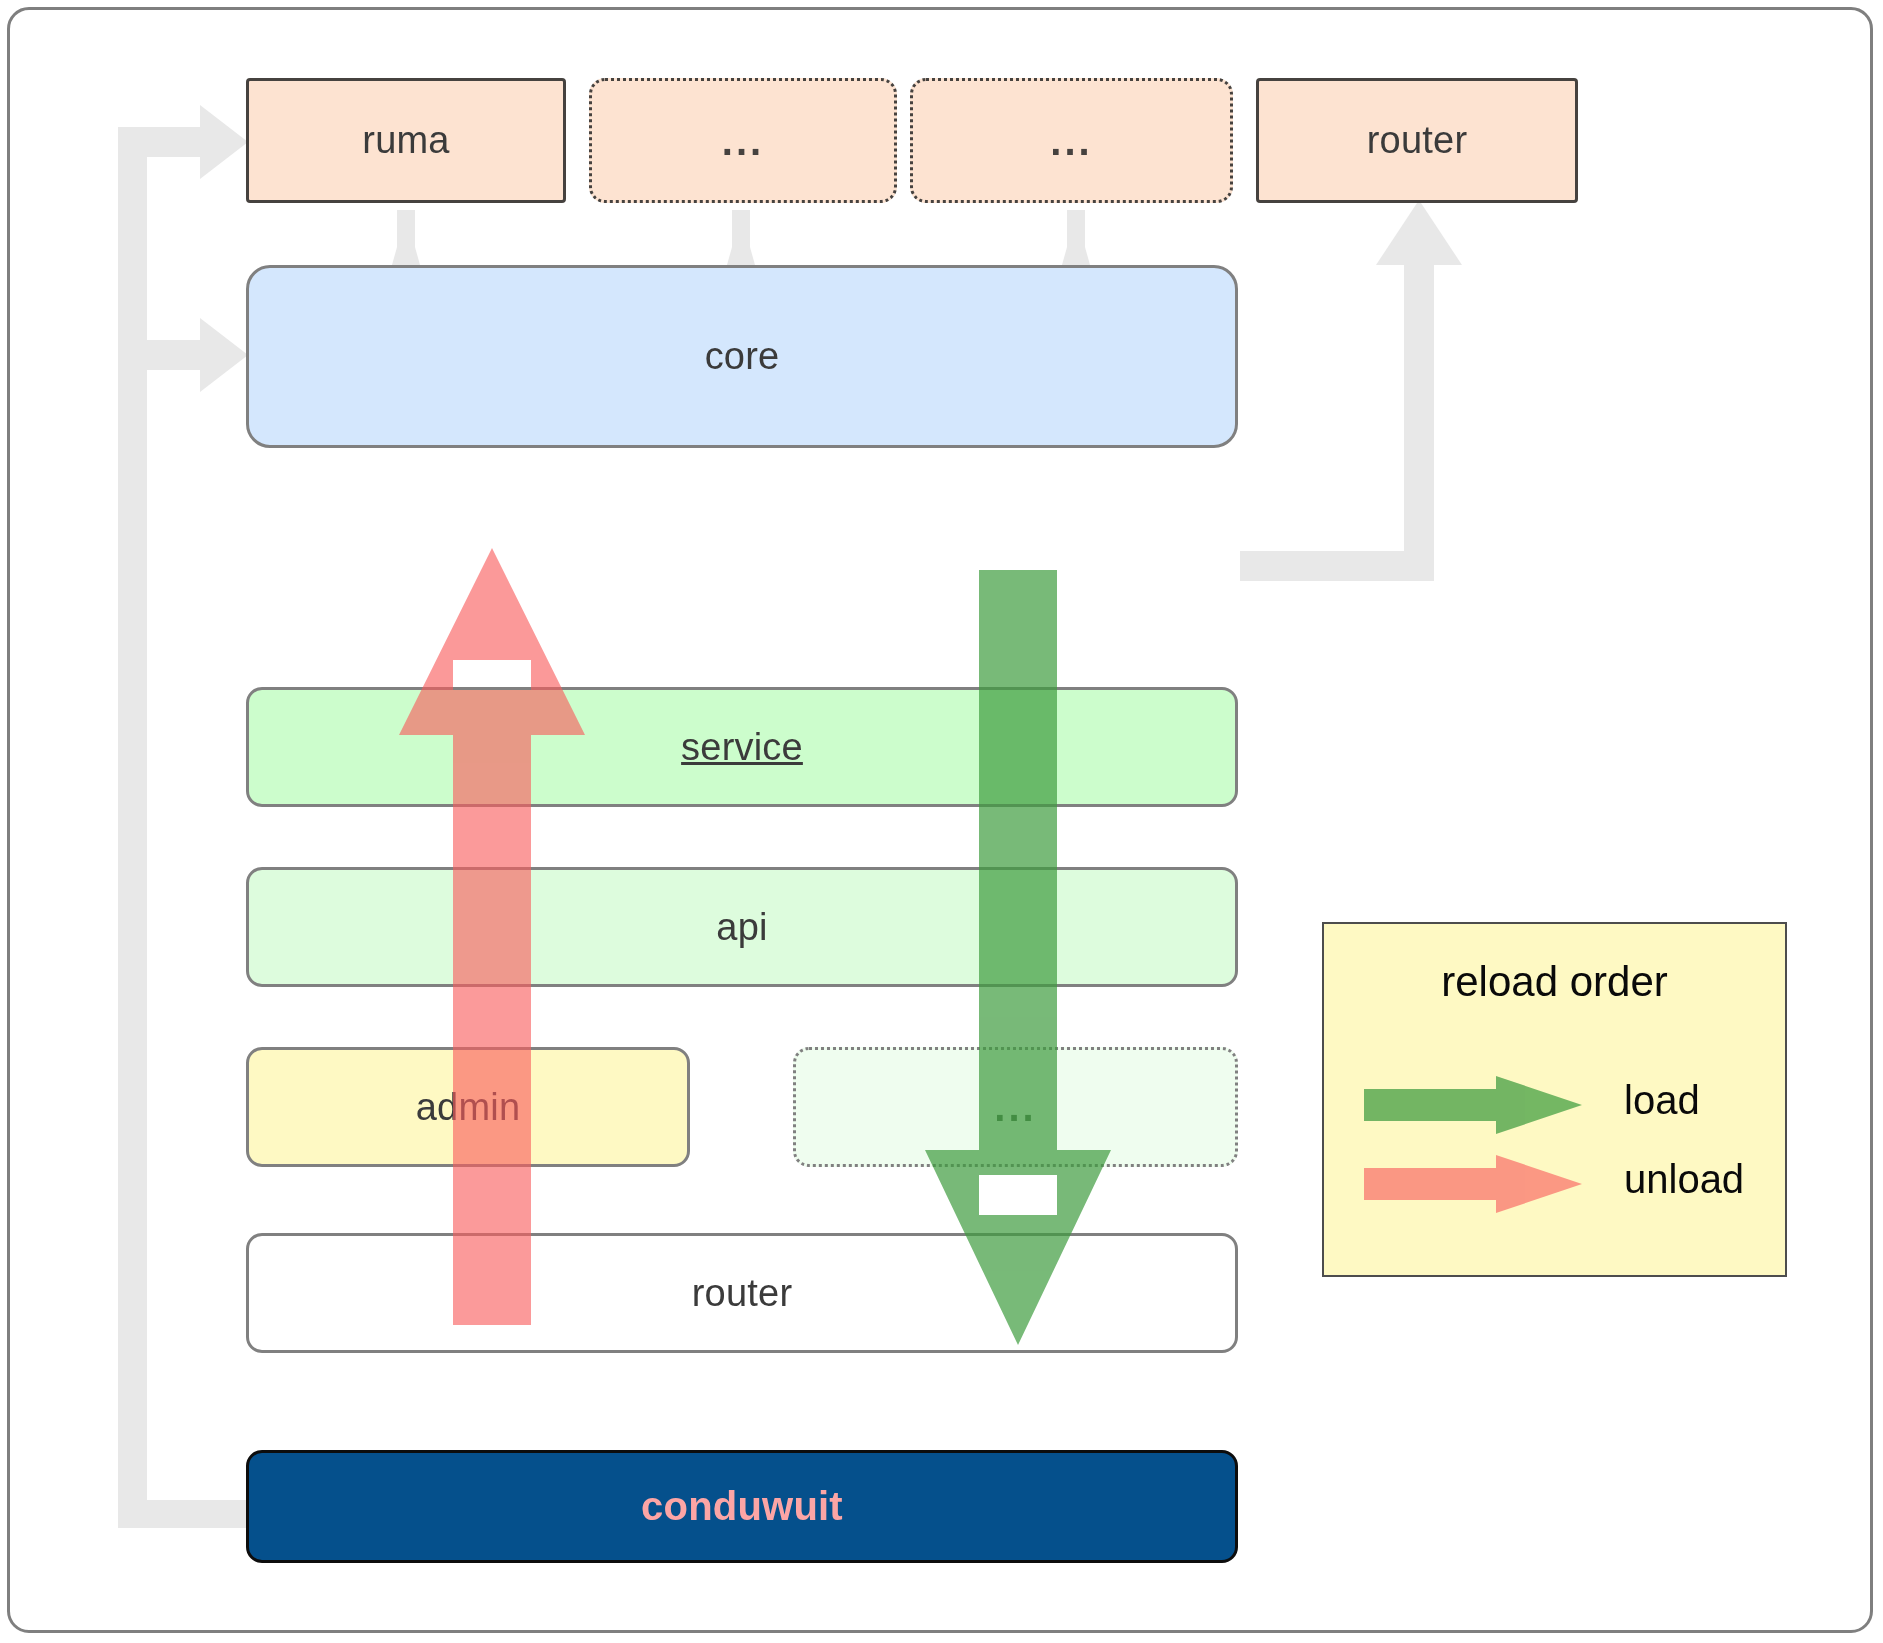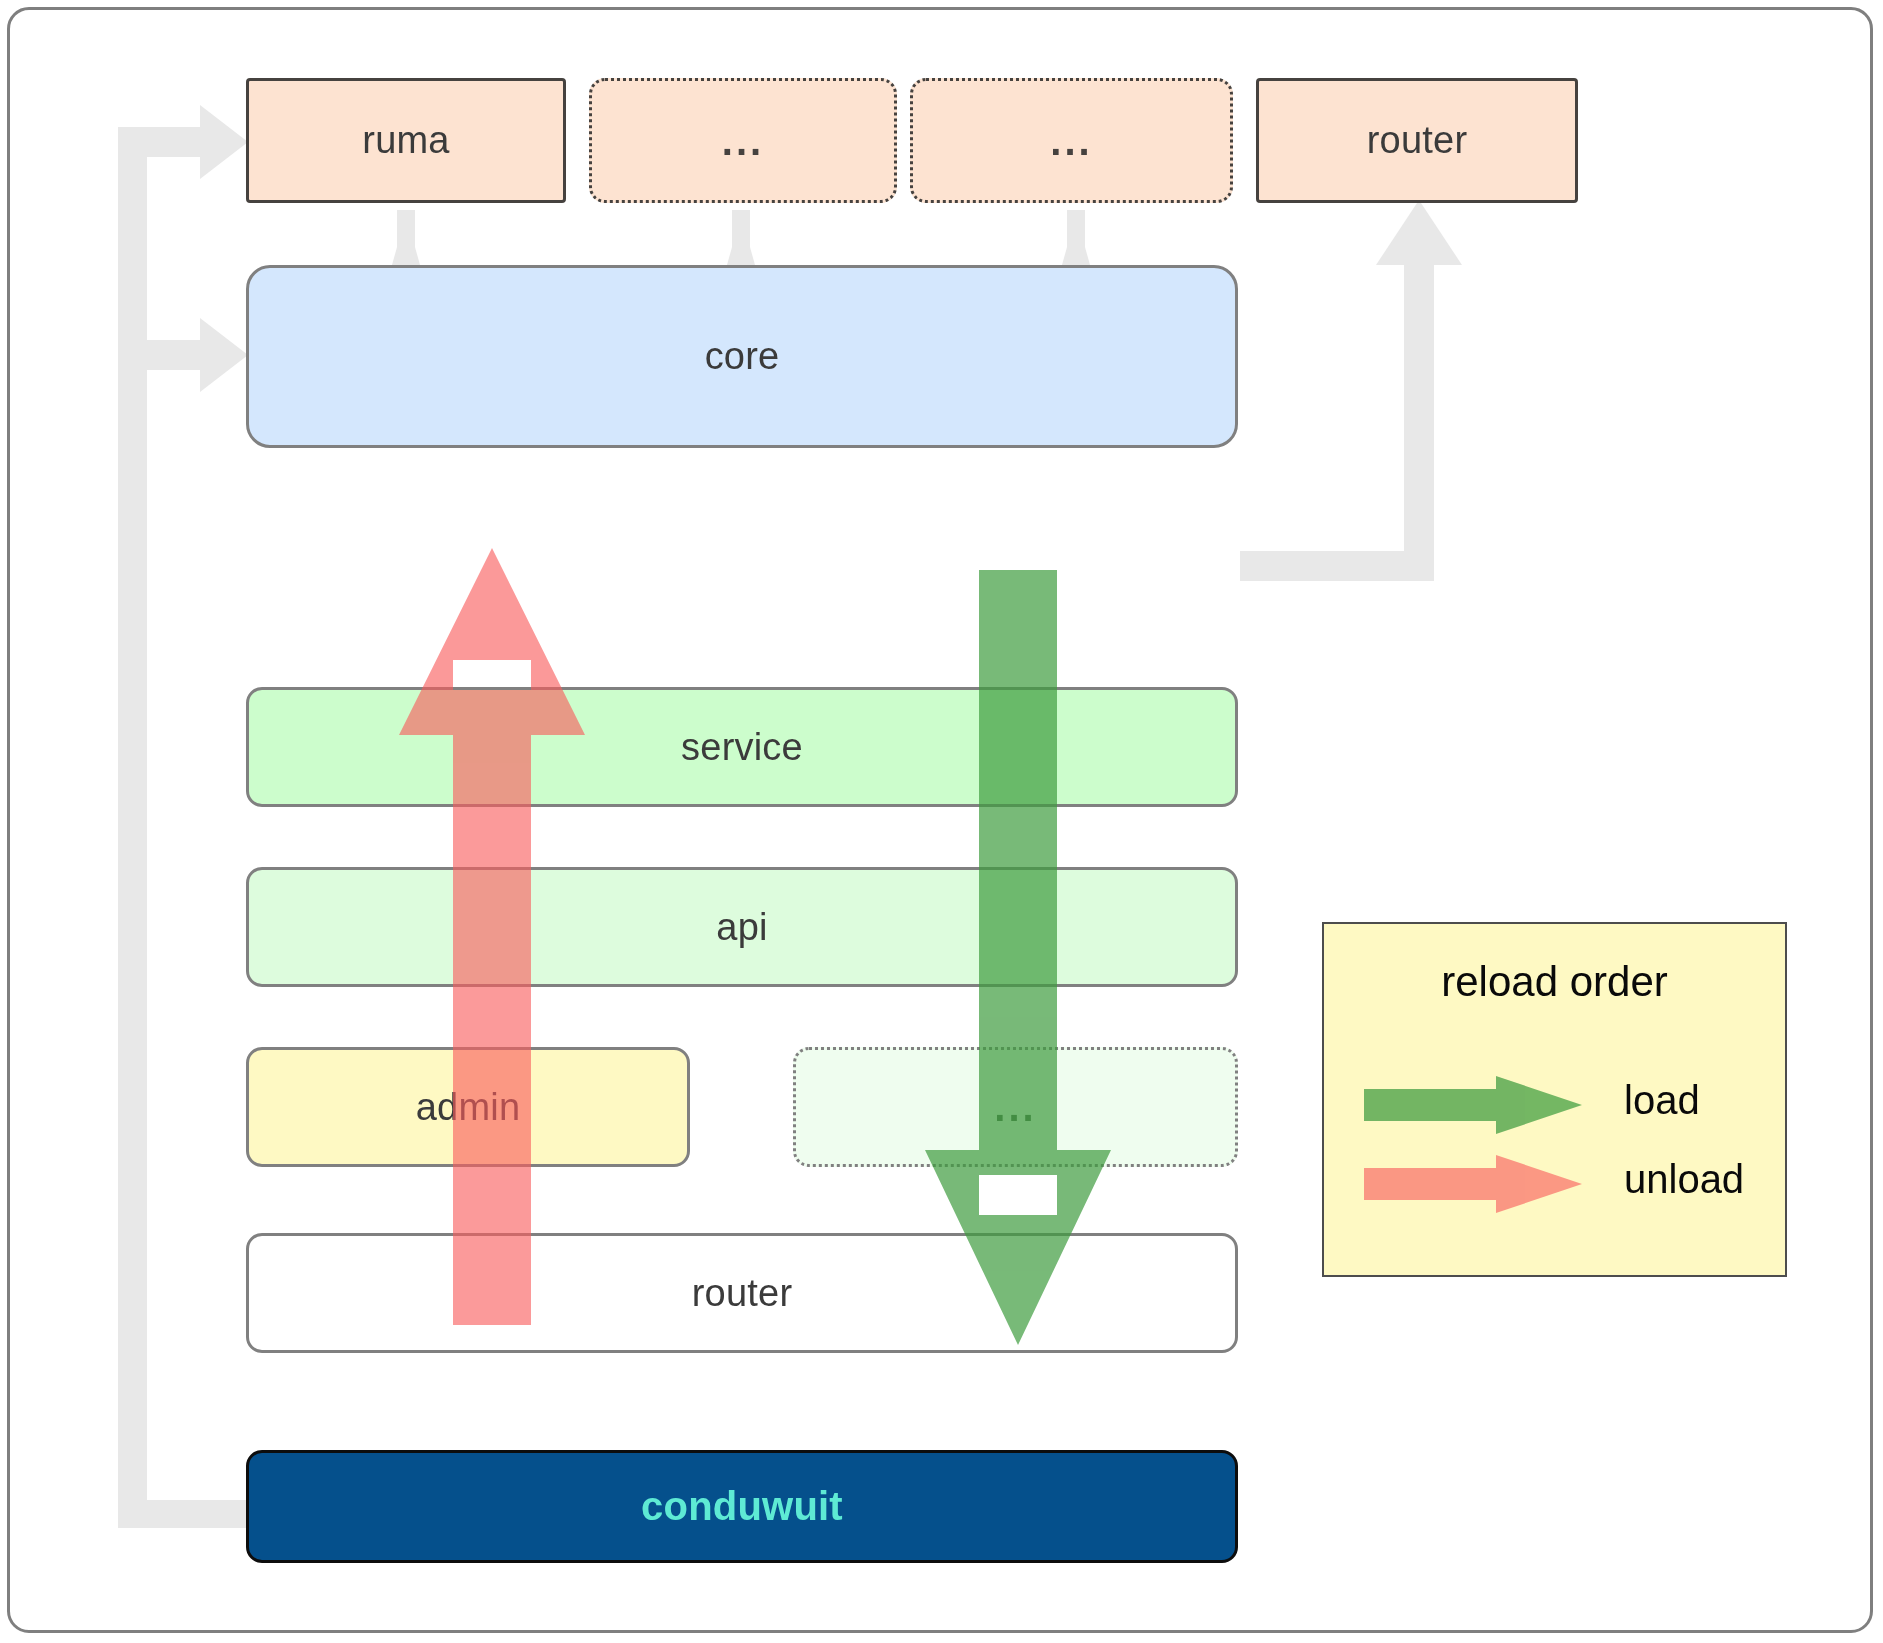--- a/index.html
+++ b/index.html
@@ -79,21 +79,21 @@
   }
   .node.router {
     background: #ffffff;
     border: 3px solid #808080;
     border-radius: 16px;
   }
   .node.app {
     background: #05508c;
     border: 3px solid #0d0d0d;
     border-radius: 16px;
-    color: #5eead4;
+    color: #fca5a5;
     font-weight: bold;
     font-size: 40px;
   }
   .dots {
     font-size: 40px;
     line-height: 0.5;
     color: #46423f;
     letter-spacing: 3px;
     font-weight: bold;
   }
@@ -196,21 +196,21 @@
 
   <div class="node dep" style="left:1256px; top:78px; width:322px; height:125px;">
     <span>router</span>
   </div>
 
   <div class="node core" style="left:246px; top:265px; width:992px; height:183px;">
     <span>core</span>
   </div>
 
 
-  <div class="node service" style="left:246px; top:687px; width:992px; height:120px;">
+  <div class="node service" style="left:246px; top:687px; width:992px; height:120px;text-decoration:underline;">
     <span>service</span>
   </div>
 
   <div class="node api" style="left:246px; top:867px; width:992px; height:120px;">
     <span>api</span>
   </div>
 
   <div class="node admin" style="left:246px; top:1047px; width:444px; height:120px;">
     <span>admin</span>
   </div>

